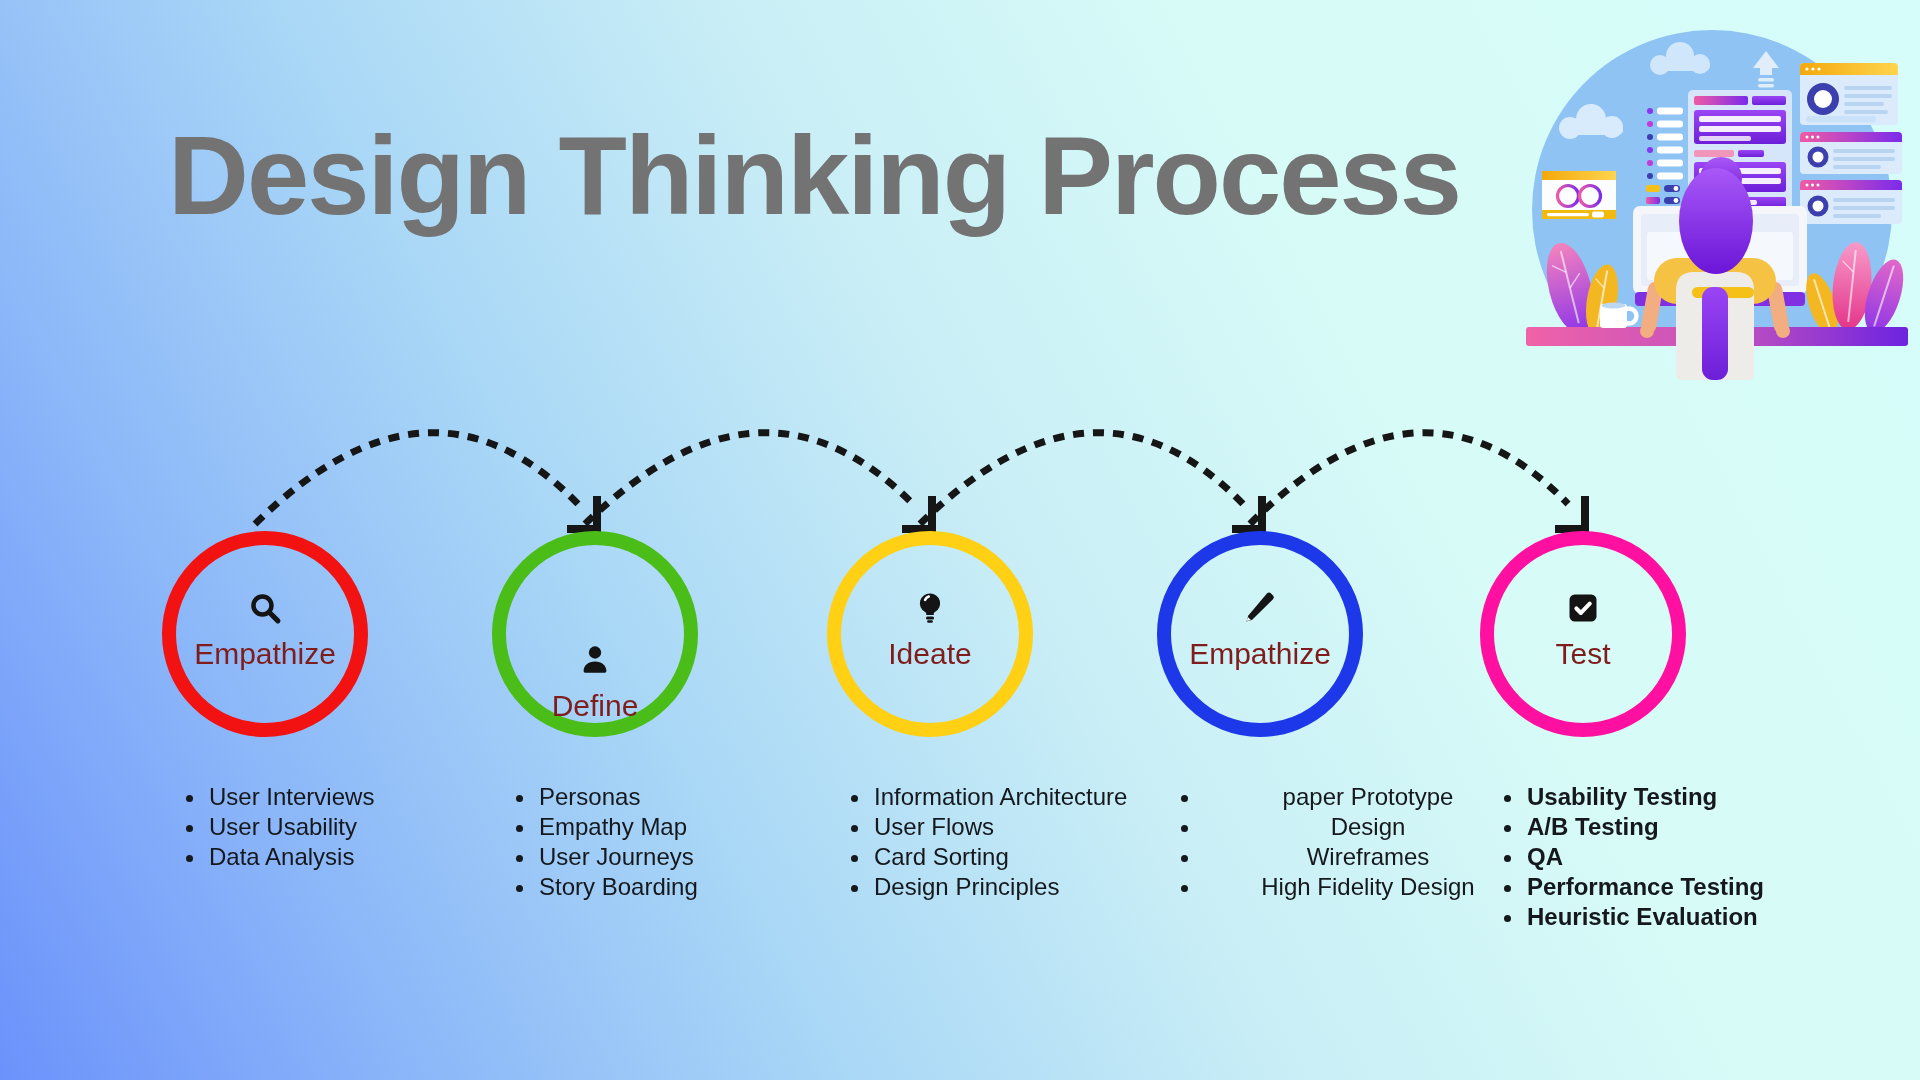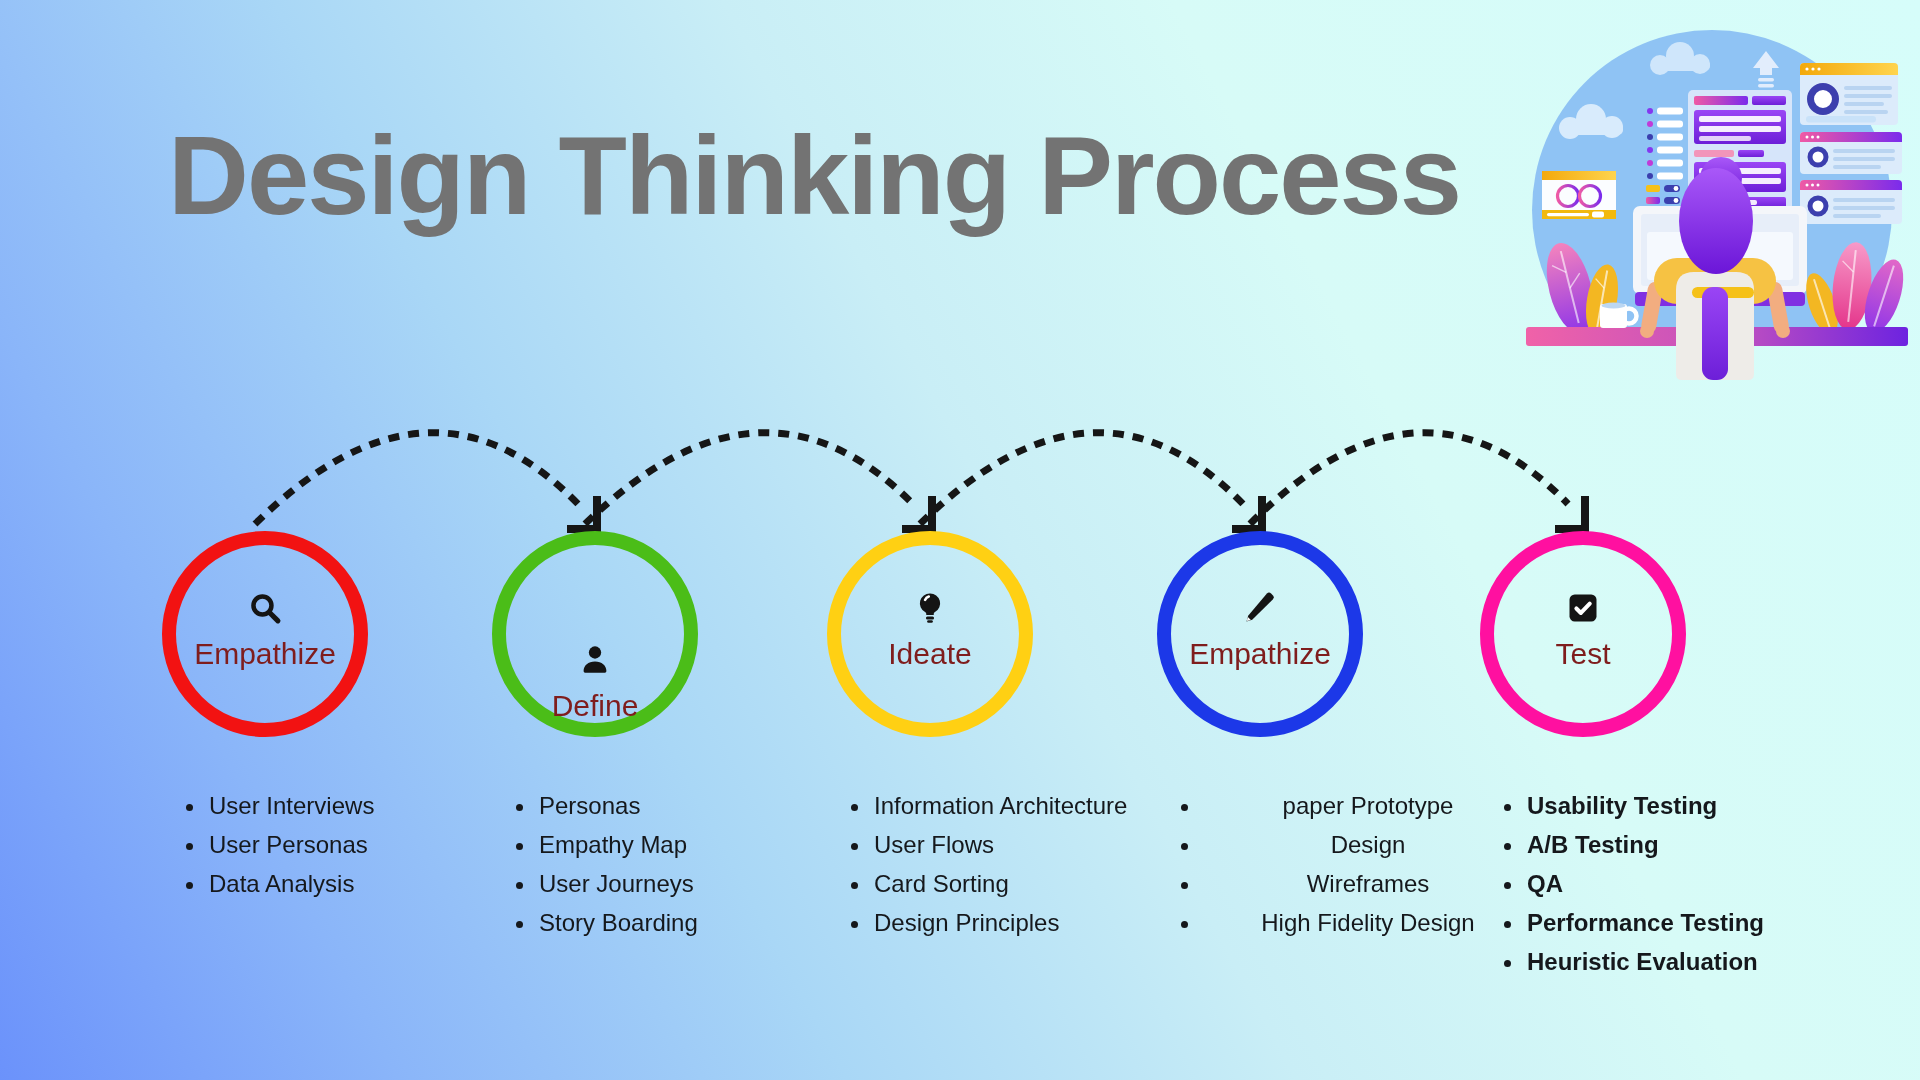--- a/index.html
+++ b/index.html
@@ -17,21 +17,21 @@
     position:absolute;top:531px;width:206px;height:206px;box-sizing:border-box;
     border:14px solid #000;border-radius:50%;
     display:flex;flex-direction:column;align-items:center;padding-top:45px;
   }
   .stage-icon{width:36px;height:36px;flex:0 0 auto;}
   .stage-label{font-size:30px;color:#7f1d1d;margin-top:11px;white-space:nowrap;}
   .items{
     position:absolute;top:782px;margin:0;padding:0 0 0 30px;width:330px;
     font-size:24px;line-height:30px;color:#15181c;list-style:disc;
   }
-  .items li{padding-left:2px;margin-top:9px;}
+  .items li{padding-left:2px;}
   .illo{position:absolute;left:1500px;top:20px;}
 </style>
 </head>
 <body>
 
 <div class="title">Design Thinking Process</div>
 
 <svg class="flow" width="1920" height="1080" viewBox="0 0 1920 1080">
   <g fill="none" stroke="#161616">
     <path d="M255 524 Q430 352 578 504" stroke-width="7" stroke-dasharray="11 9" stroke="#161616"></path>
@@ -47,21 +47,21 @@
 
 <div class="stage-ring" style="left: 162px; border-color: rgb(242, 18, 18);">
   <svg class="stage-icon" viewBox="0 0 24 24">
     <circle cx="10.3" cy="10.3" r="6" fill="none" stroke="#141414" stroke-width="3"></circle>
     <line x1="15" y1="15" x2="20.6" y2="20.6" stroke="#141414" stroke-width="3.4" stroke-linecap="round"></line>
   </svg>
   <div class="stage-label">Empathize</div>
 </div>
 <ul class="items" style="left:177px;">
   <li>User Interviews</li>
-  <li>User Personas</li>
+  <li>User Usability</li>
   <li>Data Analysis</li>
 </ul>
 
 <div class="stage-ring" style="left: 492px; border-color: rgb(75, 189, 24); justify-content: flex-end;">
   <svg class="stage-icon" viewBox="0 0 24 24">
     <circle cx="12" cy="7" r="4.1" fill="#141414"></circle>
     <path d="M12 13c-4.5 0-7.6 2.7-7.6 6.3 0 .7.6 1.2 1.3 1.2h12.6c.7 0 1.3-.5 1.3-1.2 0-3.6-3.1-6.3-7.6-6.3z" fill="#141414"></path>
   </svg>
   <div class="stage-label">Define</div>
 </div>

